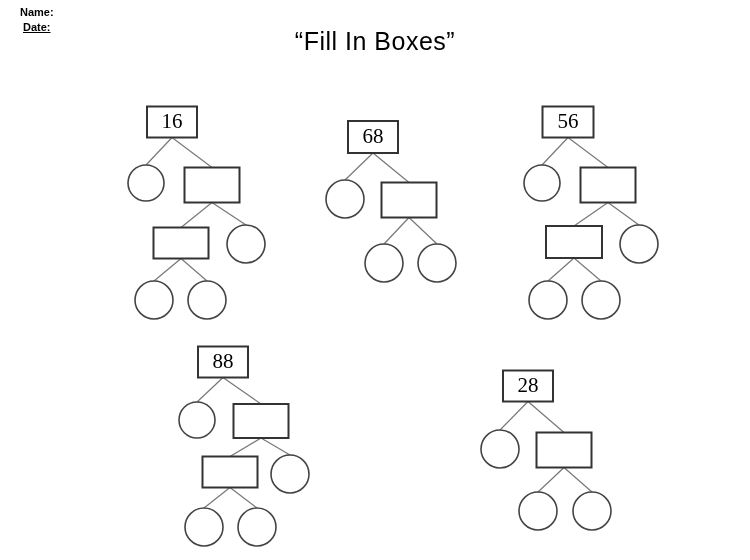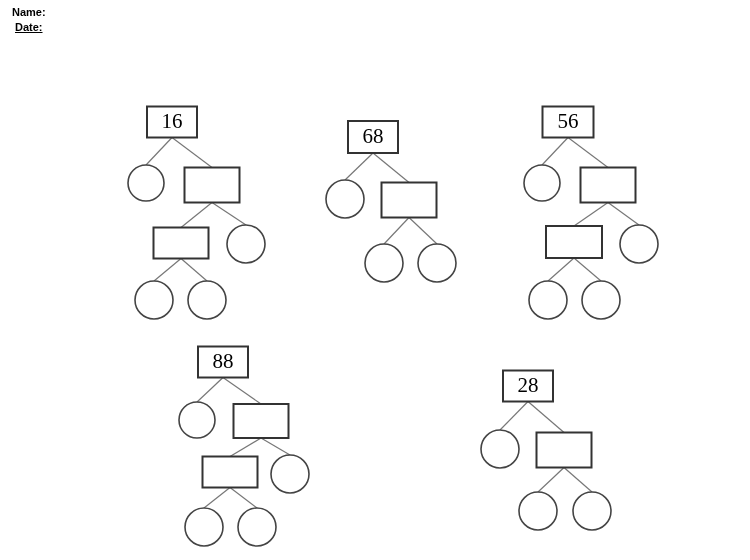--- a/index.html
+++ b/index.html
@@ -24,21 +24,21 @@
   .header-fields {
     position: absolute;
     left: 12px;
     top: 5px;
     font-family: "Liberation Sans", sans-serif;
     font-size: 11px;
     font-weight: bold;
     line-height: 15px;
     color: #000;
   }
-  .header-fields div { white-space: nowrap; }
+  .header-fields div { white-space: nowrap; margin-left: 8px; }
   .field-date { padding-left: 3px; text-decoration: underline; }
   .worksheet-title {
     position: absolute;
     left: 0;
     top: 27px;
     width: 750px;
     text-align: center;
     font-family: "Liberation Sans", sans-serif;
     font-size: 25px;
     font-weight: normal;
@@ -71,20 +71,21 @@
 </head>
 <body>
 
 <div id="worksheet">
 
   <div class="header-fields">
     <div>Name:</div>
     <div class="field-date">Date:</div>
   </div>
 
+  <div class="worksheet-title">“Fill In Boxes”</div>
 
   <svg id="trees-layer" width="750" height="560" xmlns="http://www.w3.org/2000/svg">
       <g>
         <line x1="172" y1="137.5" x2="146" y2="165" class="connector"></line>
         <line x1="172" y1="137.5" x2="212" y2="167.5" class="connector"></line>
         <line x1="212" y1="202.5" x2="181" y2="227.5" class="connector"></line>
         <line x1="212" y1="202.5" x2="246" y2="225" class="connector"></line>
         <line x1="181" y1="258.5" x2="154" y2="281" class="connector"></line>
         <line x1="181" y1="258.5" x2="207" y2="281" class="connector"></line>
         <rect x="147" y="106.5" width="50" height="31" class="node-box"></rect>

